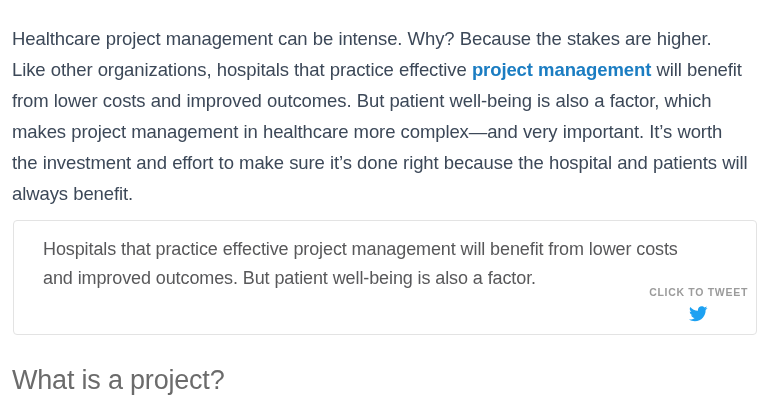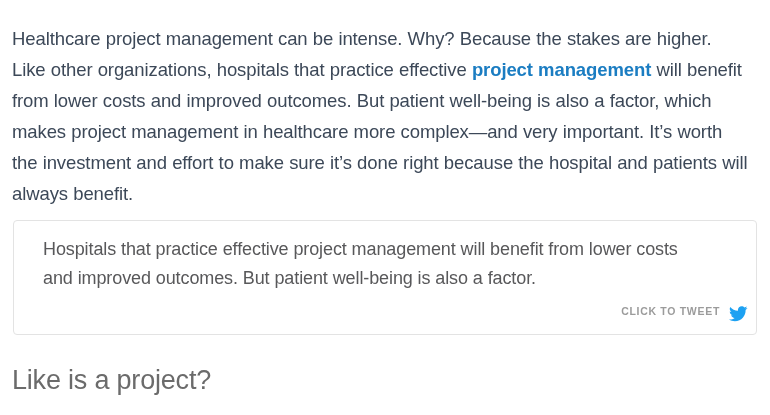--- a/index.html
+++ b/index.html
@@ -60,23 +60,24 @@
     font-size: 18px;
     line-height: 28.5px;
     color: #58585a;
     letter-spacing: -0.1px;
   }
   .tweet-cta {
     position: absolute;
     right: 8px;
     bottom: 12px;
     display: flex;
-    align-items: flex-start;
+    align-items: center;
     gap: 9px;
     text-decoration: none;
+    flex-direction: column;
   }
   .tweet-cta-label {
     font-size: 10.5px;
     font-weight: bold;
     letter-spacing: 0.7px;
     color: #9b9b9b;
     line-height: 1;
     white-space: nowrap;
   }
   .twitter-bird {
@@ -110,15 +111,15 @@
     <a class="tweet-cta" href="#">
       <span class="tweet-cta-label">CLICK TO TWEET</span>
       <span>
         <svg class="twitter-bird" viewBox="0 0 24 20" xmlns="http://www.w3.org/2000/svg" aria-hidden="true">
           <path fill="#1da1f2" d="M23.2 2.4c-0.85 0.38-1.77 0.63-2.73 0.75 0.98-0.59 1.73-1.52 2.09-2.63-0.92 0.55-1.94 0.94-3.02 1.15C18.67 0.67 17.42 0.1 16.05 0.1c-2.64 0-4.78 2.14-4.78 4.78 0 0.37 0.04 0.74 0.12 1.09C7.41 5.77 3.93 3.89 1.6 1.03 1.19 1.73 0.96 2.54 0.96 3.41c0 1.66 0.84 3.12 2.13 3.98-0.78-0.03-1.52-0.24-2.16-0.6v0.06c0 2.32 1.65 4.25 3.84 4.69-0.4 0.11-0.83 0.17-1.27 0.17-0.31 0-0.61-0.03-0.9-0.09 0.61 1.9 2.38 3.29 4.48 3.33-1.64 1.29-3.71 2.05-5.96 2.05-0.39 0-0.77-0.02-1.14-0.07 2.12 1.36 4.64 2.15 7.35 2.15 8.82 0 13.64-7.31 13.64-13.64 0-0.21 0-0.41-0.01-0.62 0.94-0.68 1.75-1.52 2.39-2.48z"></path>
         </svg>
       </span>
     </a>
   </div>
 
-  <h2 class="section-heading">Like is a project?</h2>
+  <h2 class="section-heading">What is a project?</h2>
 
 </div>
 
 </body></html>

